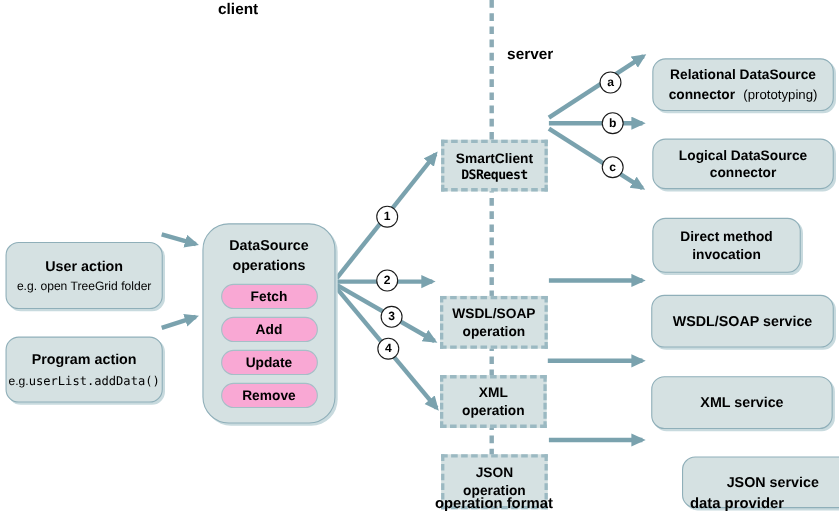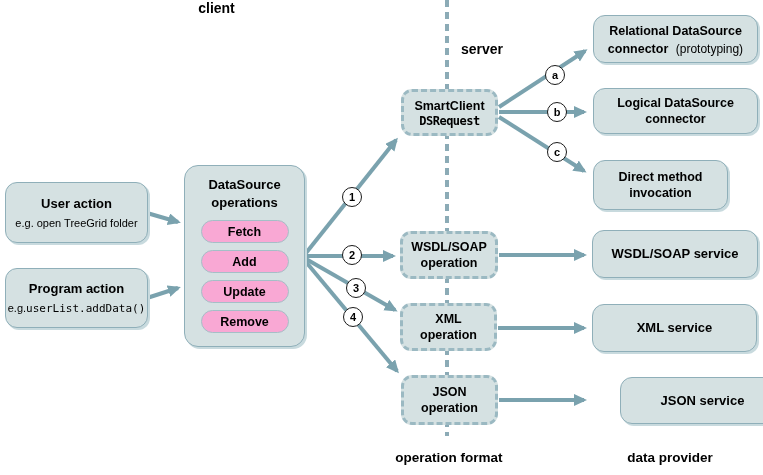--- a/index.html
+++ b/index.html
@@ -7,23 +7,24 @@
     position:relative;width:763px;height:475px;background:#ffffff;overflow:hidden;
     font-family:"Liberation Sans",sans-serif;color:#000;
   }
   #arrow-layer{position:absolute;left:0;top:0;z-index:0;}
   .box{
     position:absolute;z-index:1;box-sizing:border-box;
     background:#d5e1e2;border:1px solid #8fafb9;border-radius:12px;
     box-shadow:2px 2px 0 #c8dade;
     display:flex;flex-direction:column;align-items:center;justify-content:center;
     text-align:center;
+    margin-top:38px;
   }
   .box.dashed{
-    border:3px dashed #9bb9c2;border-radius:11px;box-shadow:none;
+    border:3px dashed #9bb9c2;border-radius:0;box-shadow:none;
   }
   .box-title{font-weight:bold;font-size:13px;line-height:16px;}
   .box-line{display:block;font-weight:bold;font-size:12.5px;line-height:16px;}
   .note{font-weight:normal;font-size:12px;margin-left:3px;}
   .example{font-size:11px;line-height:13px;margin-top:5px;}
   .mono{font-family:"DejaVu Sans Mono","Liberation Mono",monospace;font-size:11px;}
   .mono-bold{font-family:"DejaVu Sans Mono","Liberation Mono",monospace;font-size:12px;font-weight:bold;letter-spacing:-0.5px;}
   .ops-box{justify-content:flex-start;padding-top:10px;}
   .ops-title{font-weight:bold;font-size:13px;line-height:18px;width:90px;margin-bottom:8px;}
   .pill{
@@ -80,21 +81,21 @@
     <div class="example">e.g. open TreeGrid folder</div>
   </div>
 
   <div class="box" style="left:5px;top:268px;width:143px;height:60px;">
     <div class="box-title">Program action</div>
     <div class="example">
       <span>e.g.</span><span class="mono">userList.addData()</span>
     </div>
   </div>
 
-  <div class="box ops-box" style="left:184px;top:165px;width:121px;height:182px;border-radius:14px;">
+  <div class="box ops-box" style="left:184px;top:165px;width:121px;height:182px;border-radius:24px;">
     <div class="ops-title">DataSource operations</div>
     <div class="pill">Fetch</div>
     <div class="pill">Add</div>
     <div class="pill">Update</div>
     <div class="pill">Remove</div>
   </div>
 
   <div class="box dashed" style="left:401px;top:89px;width:97px;height:47px;">
     <span class="box-line">SmartClient</span>
     <span class="mono-bold">DSRequest</span>

